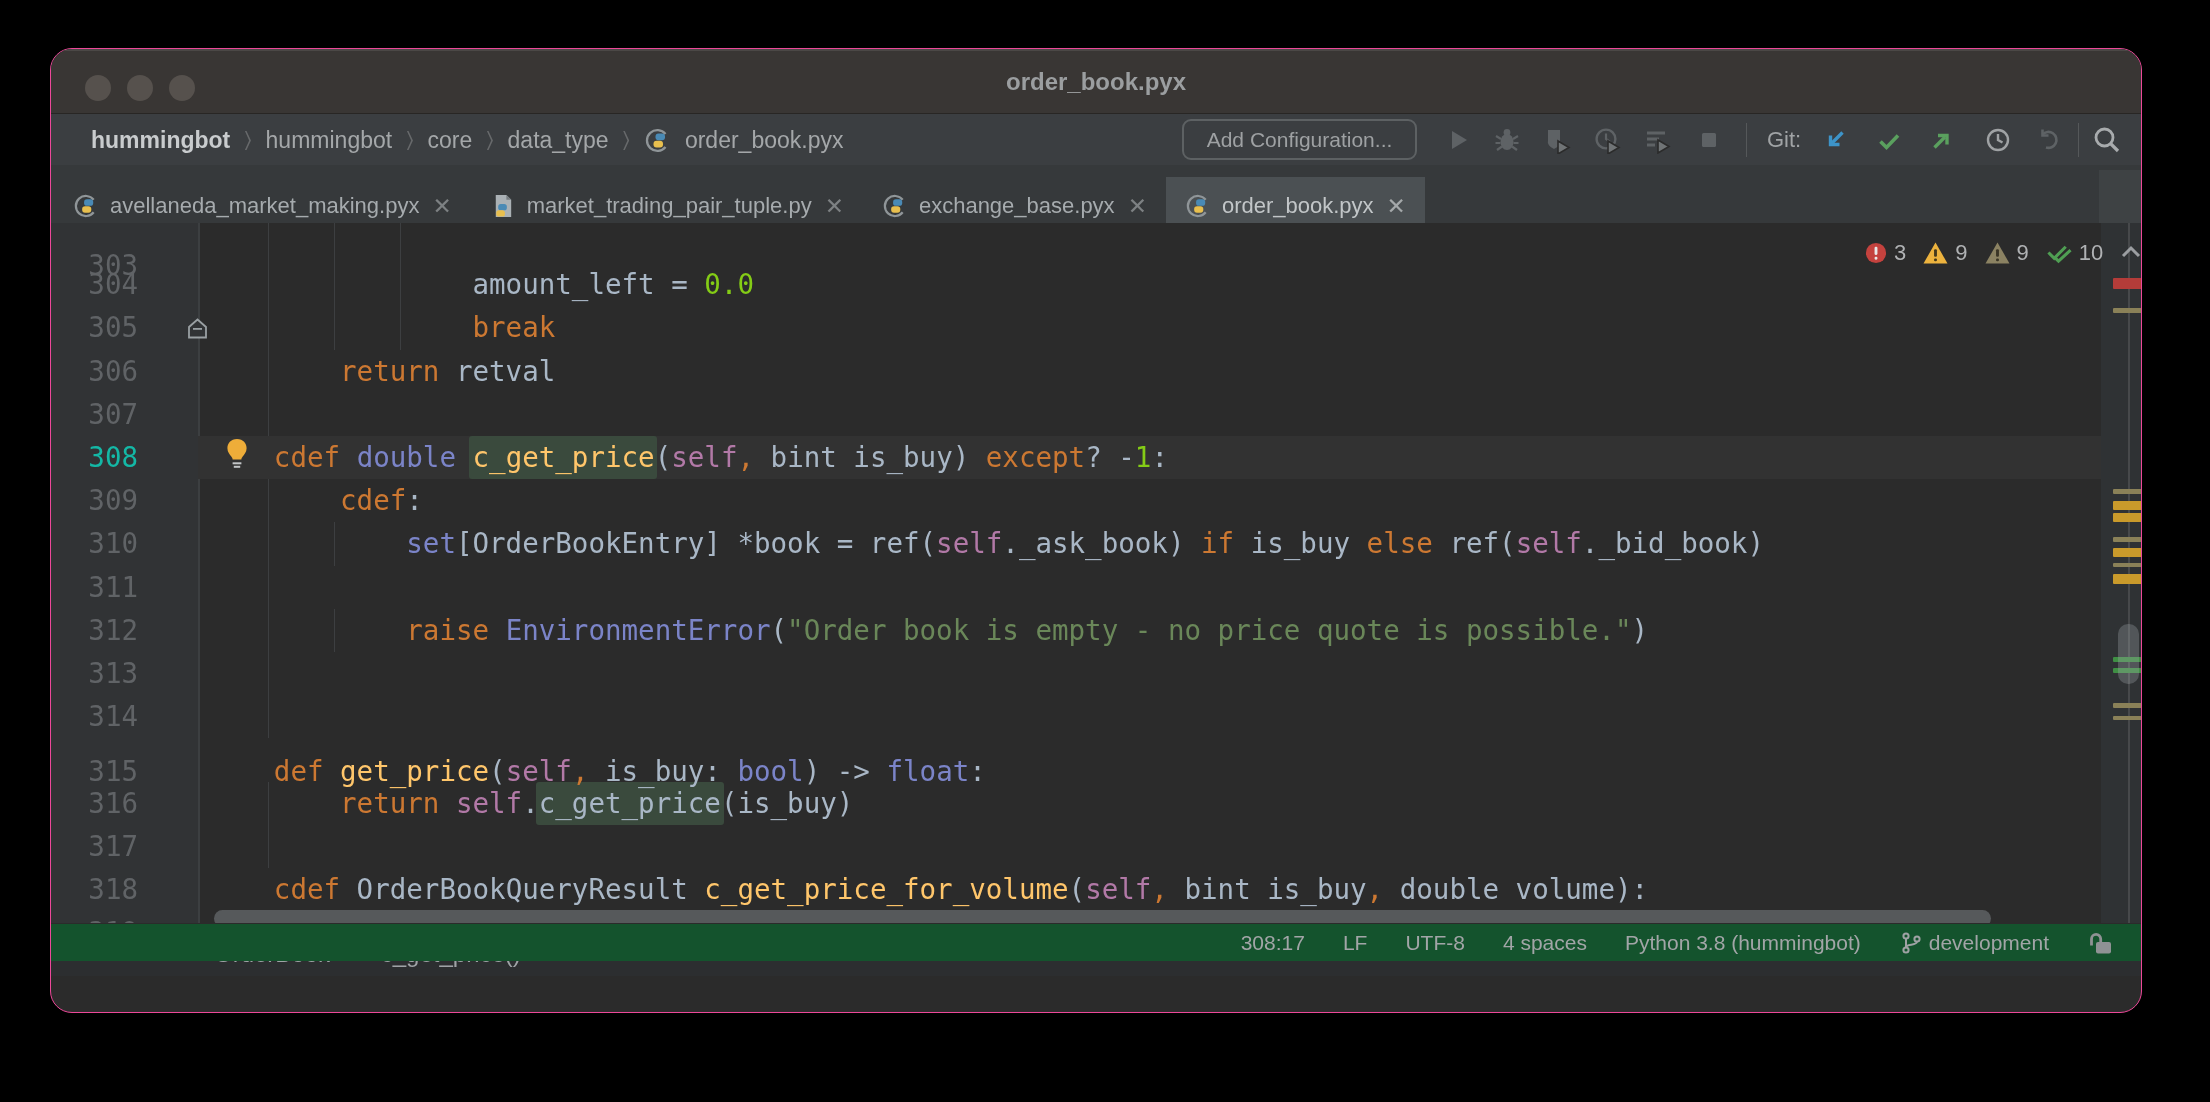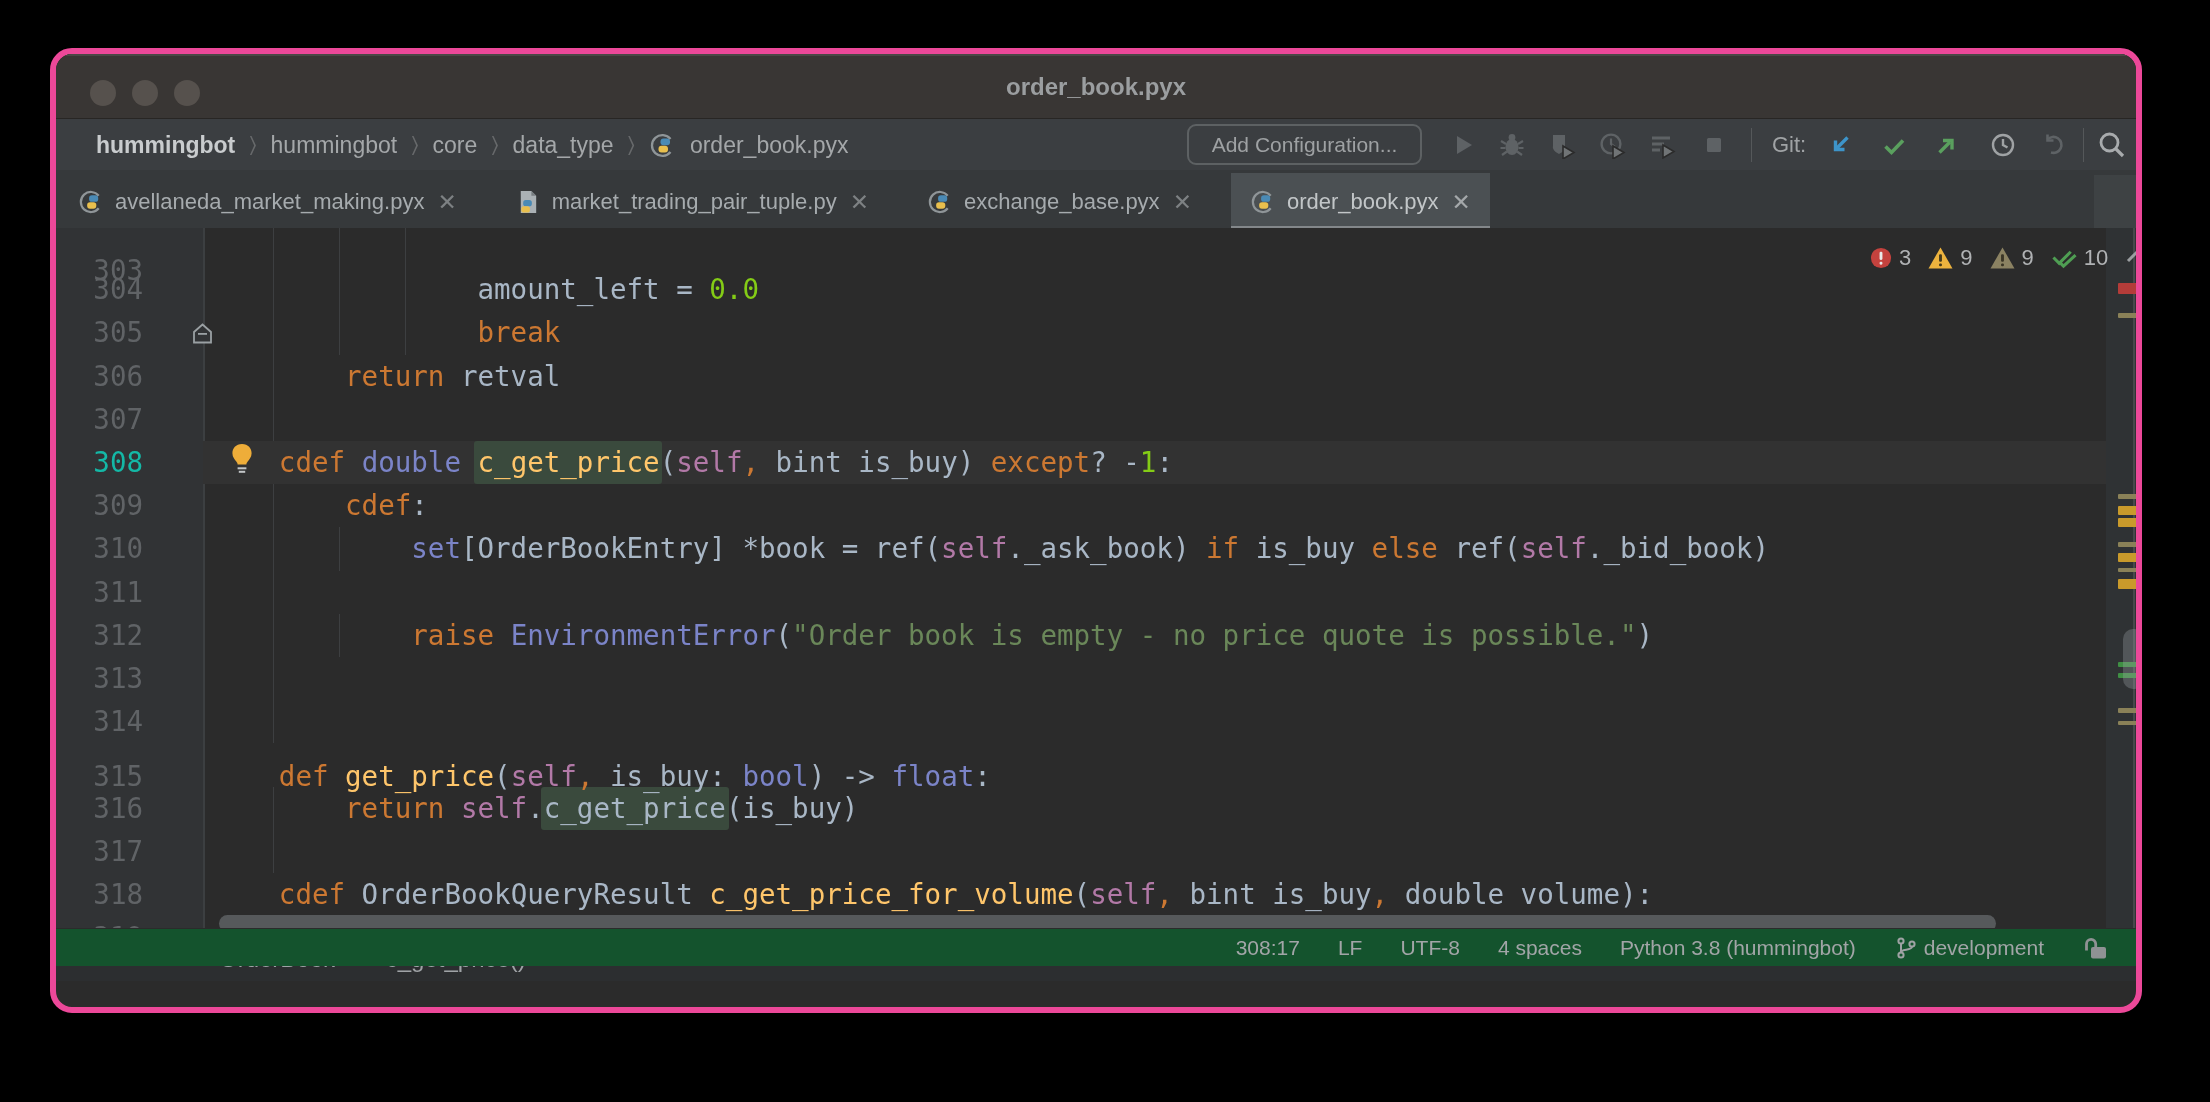--- a/index.html
+++ b/index.html
@@ -1,32 +1,32 @@
 <!DOCTYPE html>
 <html><head>
 <meta charset="utf-8">
 <style>
   html,body{margin:0;padding:0;width:2210px;height:1102px;background:#000;font-family:"Liberation Sans",sans-serif;}
-  .window{position:absolute;left:50px;top:48px;width:2092px;height:965px;border-radius:22px;overflow:hidden;background:#2b2b2b;border:6px solid #ec4899;box-sizing:border-box;}
+  .window{position:absolute;left:50px;top:48px;width:2092px;height:965px;border-radius:22px;overflow:hidden;background:#2b2b2b;border:1px solid #ec4899;box-sizing:border-box;}
   
   .titlebar{position:absolute;left:0;top:0;width:100%;height:64px;background:#393634;box-shadow:inset 0 2px 0 #4b4846;}
   .tl{position:absolute;top:26px;width:26px;height:26px;border-radius:50%;background:#56514d;}
   .title{position:absolute;left:0;top:0;width:100%;height:64px;line-height:66px;text-align:center;font-size:24px;font-weight:bold;color:#9b9ea0;}
   
   .navbar{position:absolute;left:0;top:64px;width:100%;height:52px;background:#3b3e41;border-top:1px solid #282624;box-sizing:border-box;}
   .crumbs{position:absolute;left:40px;top:0;height:52px;display:flex;align-items:center;gap:14px;font-size:23px;color:#a4a7a9;}
   .crumbs .sep{color:#67696b;font-size:22px;}
   .crumbs .first{font-weight:bold;color:#c9ccce;}
   .addcfg{position:absolute;left:1131px;top:5px;width:235px;height:41px;border:2px solid #5d6163;border-radius:9px;box-sizing:border-box;color:#9ea1a3;font-size:21px;text-align:center;line-height:38px;}
   .tbicon{position:absolute;top:12px;width:28px;height:28px;}
   .tbsep{position:absolute;top:9px;width:1px;height:34px;background:#55585a;}
   .gitlabel{position:absolute;left:1716px;top:0;height:52px;line-height:52px;font-size:22px;color:#a0a3a5;}
   
   .tabstrip{position:absolute;left:0;top:116px;width:100%;height:58px;background:#36393b;}
-  .tabs{position:absolute;left:3px;top:3px;height:58px;display:flex;gap:20px;}
+  .tabs{position:absolute;left:3px;top:12px;height:58px;display:flex;}
   .tab{position:relative;display:flex;align-items:center;gap:11px;padding:0 19px;font-size:22px;color:#a6abae;}
   .tab.active{background:#4b5053;color:#c2c6c8;}
   .tab.active:after{content:"";position:absolute;left:0;bottom:0;width:100%;height:5px;background:#83878a;}
   .tab .close{color:#7d8183;font-size:23px;margin-left:2px;}
   .tab.active .close{color:#a4a8aa;}
   .corner{position:absolute;right:0;top:5px;width:42px;height:53px;background:#3e4244;}
   
   .editor{position:absolute;left:0;top:174px;width:100%;height:709px;background:#2b2b2b;overflow:hidden;}
   .gutterbg{position:absolute;left:0;top:0;width:147px;height:100%;background:#313335;}
   .gutterline{position:absolute;left:147px;top:0;width:2px;height:100%;background:#3c3f41;}

